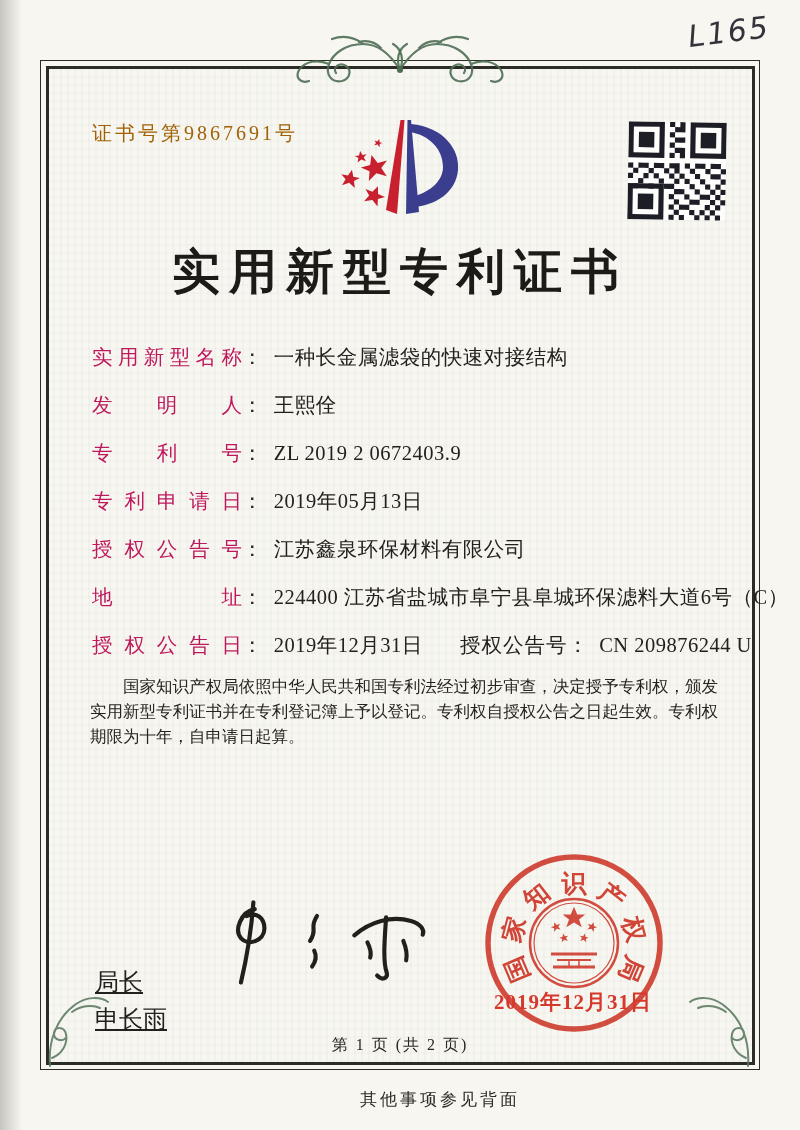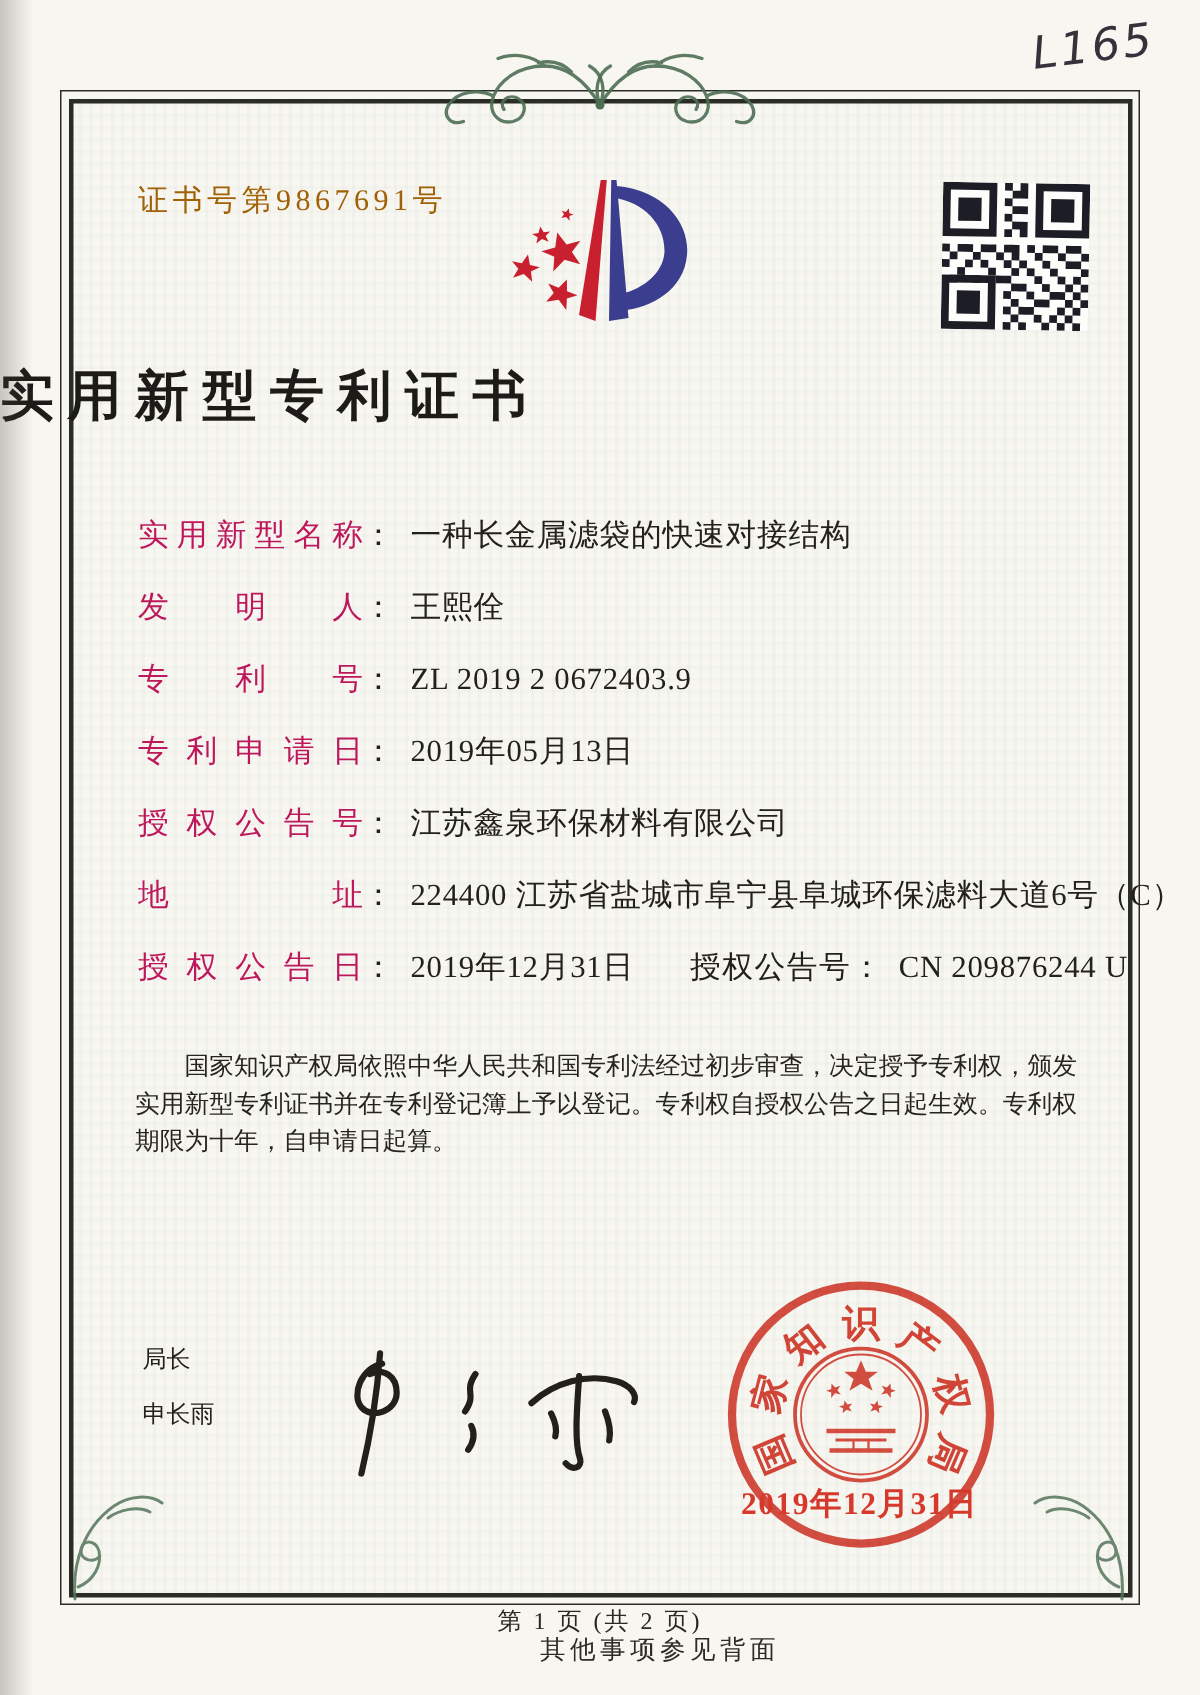--- a/index.html
+++ b/index.html
@@ -34,50 +34,50 @@
     border:3px solid #2c2c27;
   }
   .ornament{ position:absolute; pointer-events:none; }
   .cert-no{
     position:absolute; left:92px; top:120px; font-size:20px; letter-spacing:3px;
     color:#a16207; font-weight:500;
   }
   .logo{ position:absolute; left:330px; top:106px; }
   .qr{ position:absolute; left:628px; top:122px; transform:rotate(1deg); }
   .title{
-    position:absolute; left:0; top:240px; width:800px; margin:0; 
-    font-size:36px; font-weight:700; letter-spacing:9px; color:#1c1b18;
+    position:absolute; left:0; top:240px; width:800px; margin:0; text-align:center;
+    font-size:48px; font-weight:700; letter-spacing:9px; color:#1c1b18;
   }
   .fields{ position:absolute; left:92px; top:342px; width:650px; font-size:20.5px; }
   .row{ height:48px; line-height:30px; position:relative; white-space:nowrap; }
   .lab{
     display:inline-block; width:150px; text-align:justify; text-align-last:justify;
     vertical-align:top; color:#be185d;
   }
   .colon{ display:inline-block; vertical-align:top; }
   .val{ display:inline-block; vertical-align:top; margin-left:6px; letter-spacing:0.5px; }
   .pair2{ position:absolute; left:368px; top:0; }
   .pair2 .lab2{ letter-spacing:1px; }
   .body-text{
     position:absolute; left:90px; top:674px; width:628px;
-    font-size:16.5px; line-height:25px; text-align:justify; color:#26241f;margin-top:24px;
+    font-size:16.5px; line-height:25px; text-align:justify; color:#26241f;
   }
   .body-text p{ margin:0; text-indent:2em; }
-  .sig-block{ position:absolute; left:95px; top:888px; font-size:16px; line-height:37px; }
+  .sig-block{ position:absolute; left:95px; top:964px; font-size:24px; line-height:37px;text-decoration:underline; }
   .sig-svg{ position:absolute; left:205px; top:882px; }
   .seal{ position:absolute; left:479px; top:848px; opacity:0.93; mix-blend-mode:multiply; }
   .seal-char{ font-size:25px; font-weight:700; fill:#d6392b;
     font-family:"Liberation Serif","DejaVu Serif",serif; }
   .seal-date{
     position:absolute; left:468px; top:988px; width:210px; text-align:center;
     color:#d6392b; font-size:21px; font-weight:600; letter-spacing:1px; z-index:5;
   }
   .footer-page{
     position:absolute; left:0; top:1035px; width:800px; text-align:center;
-    font-size:16px; letter-spacing:2px; color:#2a2823;margin-top:36px;
+    font-size:16px; letter-spacing:2px; color:#2a2823;
   }
   .back-note{
     position:absolute; left:0; top:1088px; width:800px; text-align:center;
     font-size:17px; letter-spacing:3px; color:#2e2b25;padding-left:40px;
   }
 </style>
 </head>
 <body>
 
 <div class="page">

